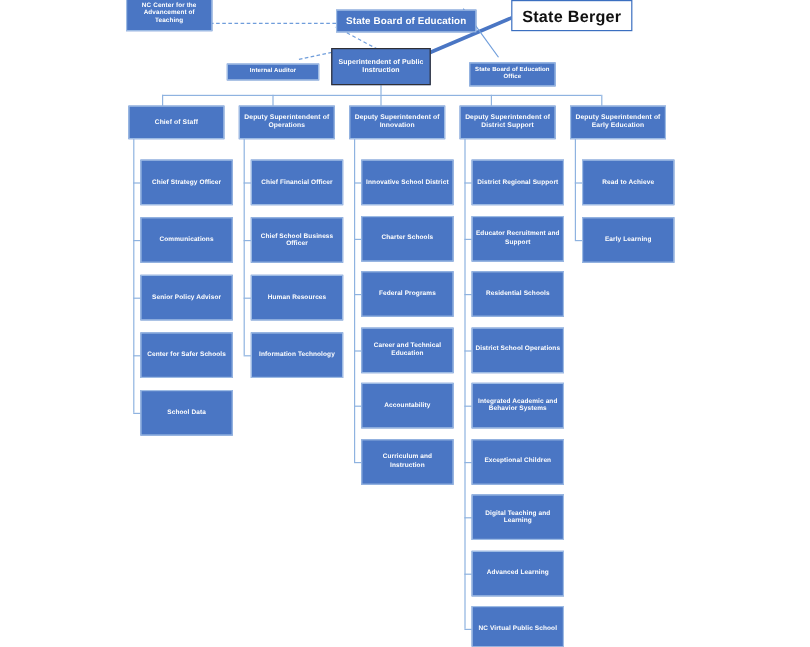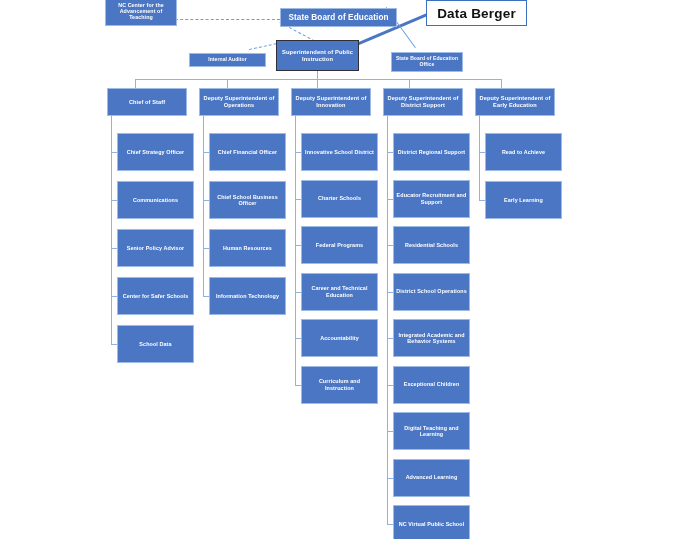--- a/index.html
+++ b/index.html
@@ -157,21 +157,21 @@
 
   <div class="box tier-super" style="left:276px; top:40px; width:83px; height:31px;">
     <span>Superintendent of Public Instruction</span>
   </div>
 
   <div class="box tier-aux" style="left:391px; top:52px; width:72px; height:20px;">
     <span>State Board of Education Office</span>
   </div>
 
   <div class="callout" style="left:426px; top:0px; width:101px; height:26px;">
-    <span>Data Berger</span>
+    <span>State Berger</span>
   </div>
 
   <div id="cols">
       <div class="box tier-deputy" style="left: 107px; top: 88px; width: 80px; height: 28px;">
         <span>Chief of Staff</span>
       </div>
       <div class="box tier-child" style="left: 117px; top: 133px; width: 77px; height: 38px;">
         <span>Chief Strategy Officer</span>
       </div>
       <div class="box tier-child" style="left: 117px; top: 181px; width: 77px; height: 38px;">

